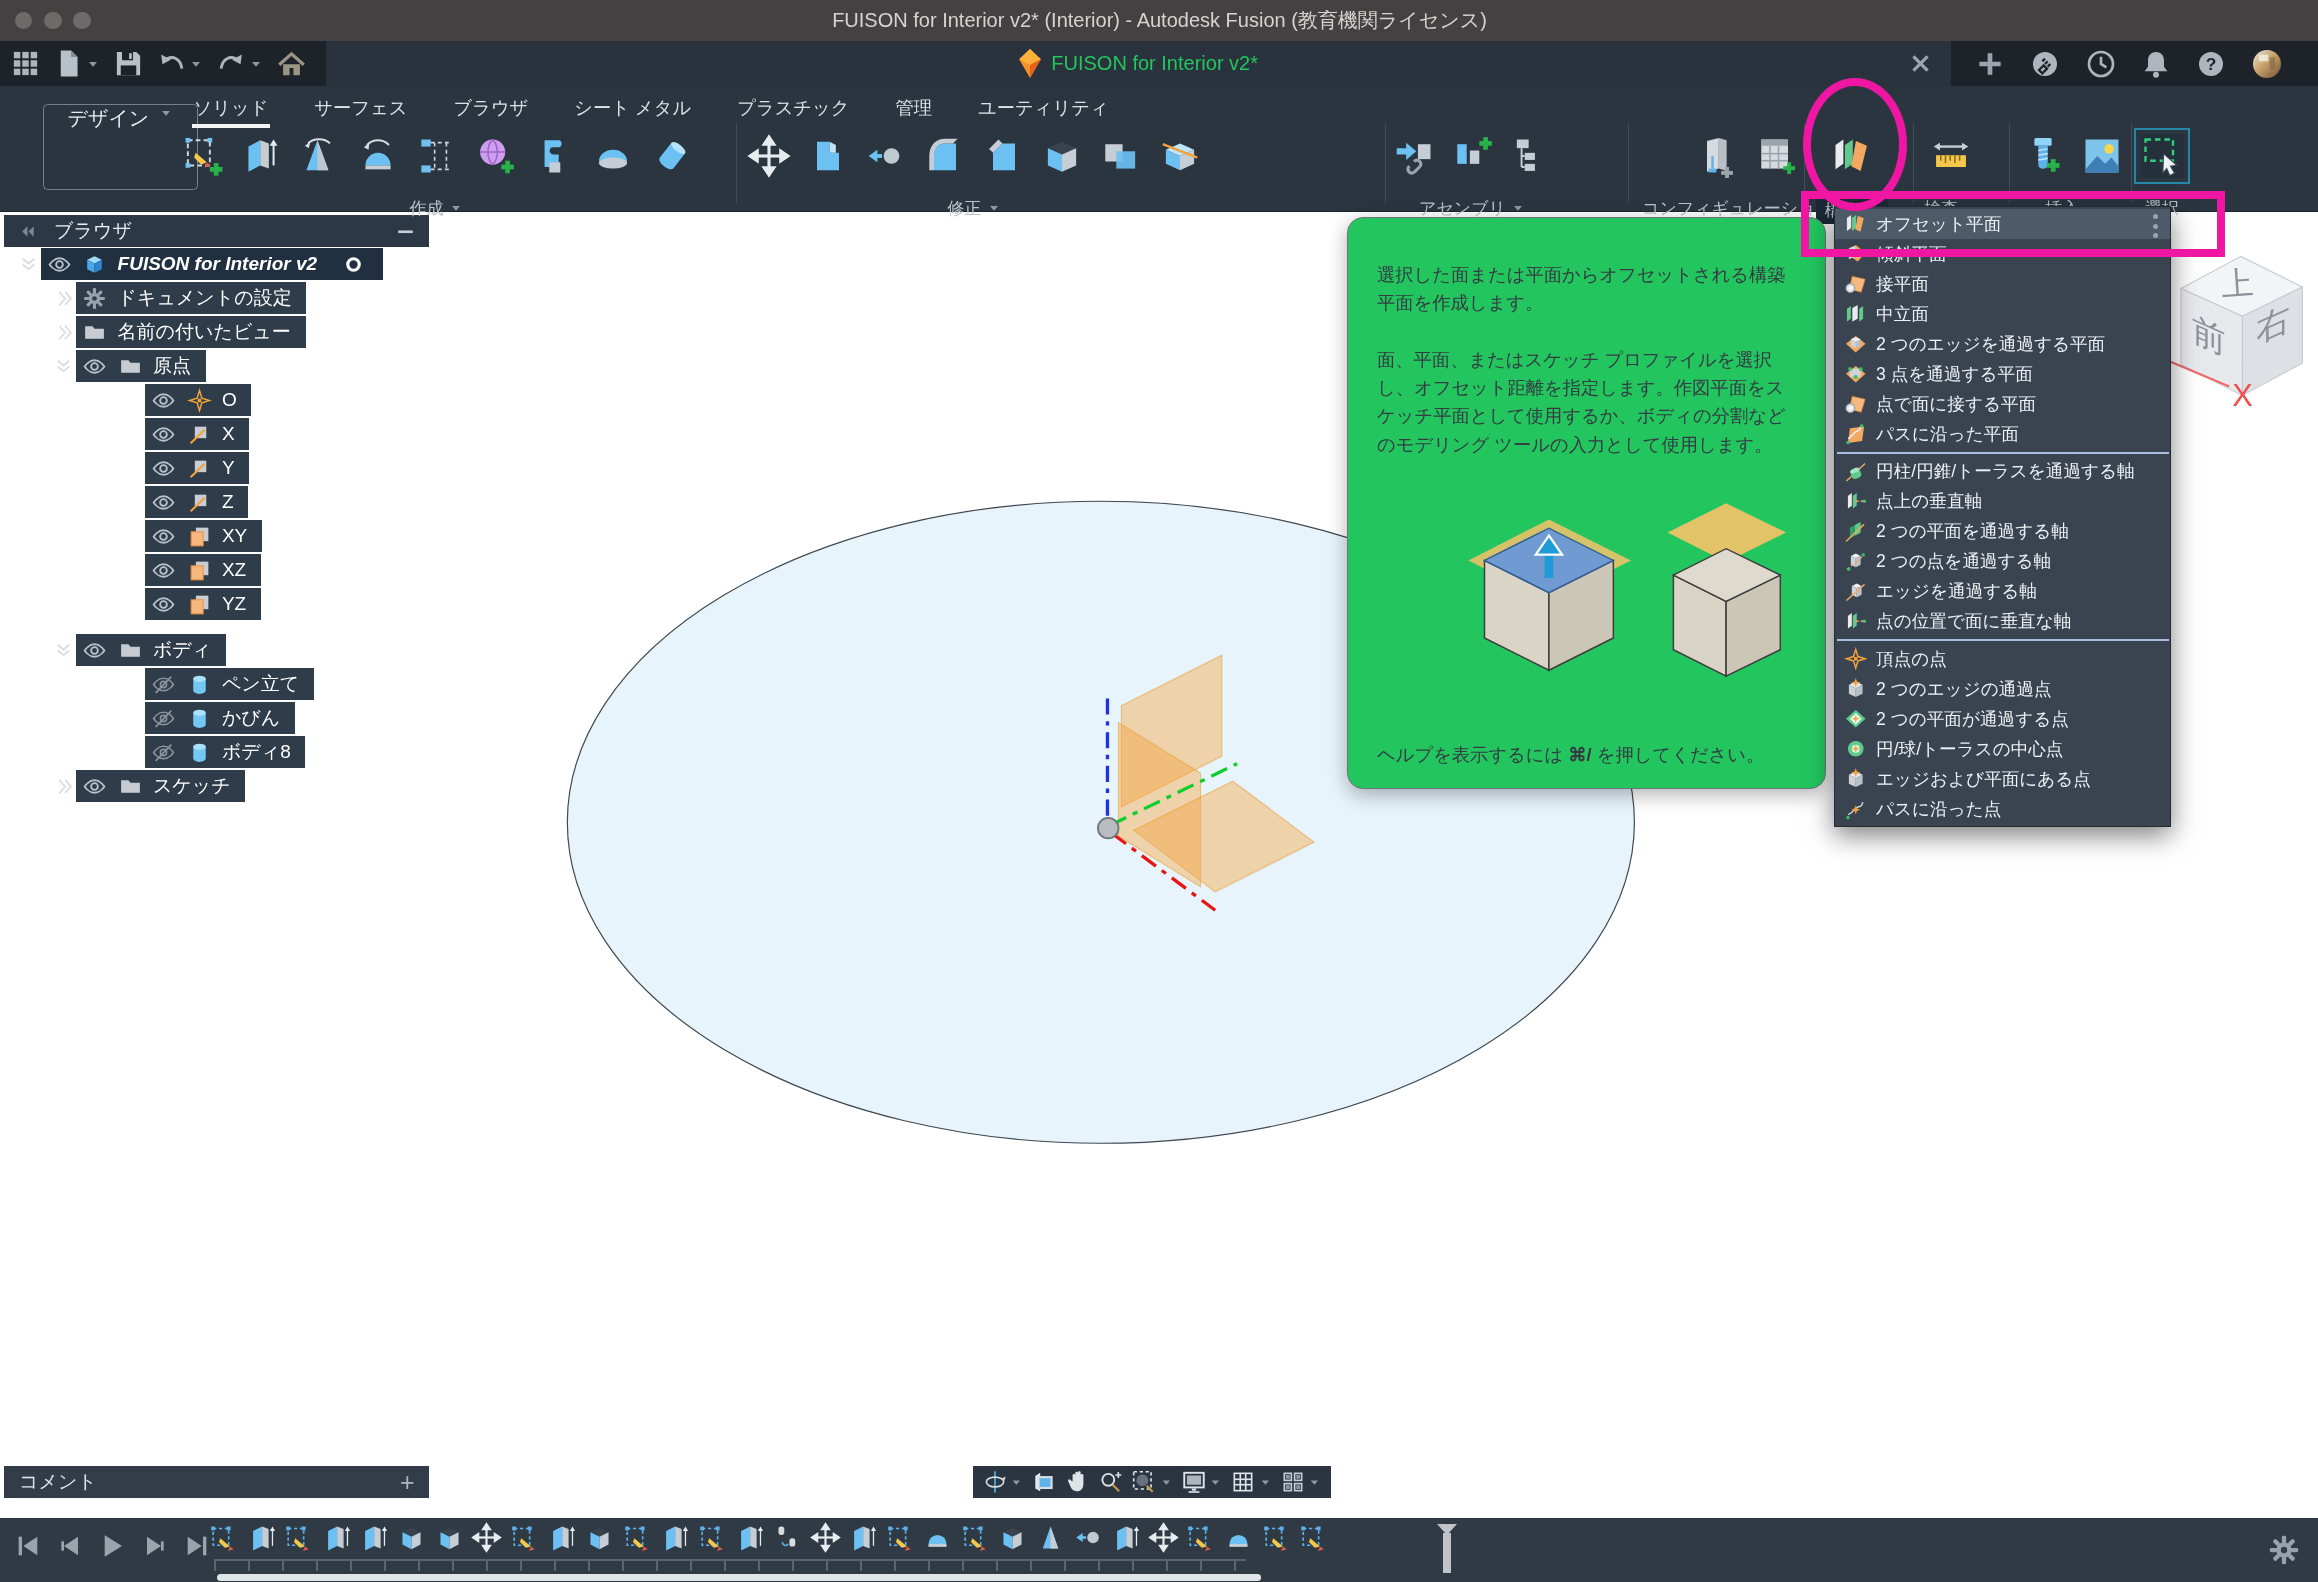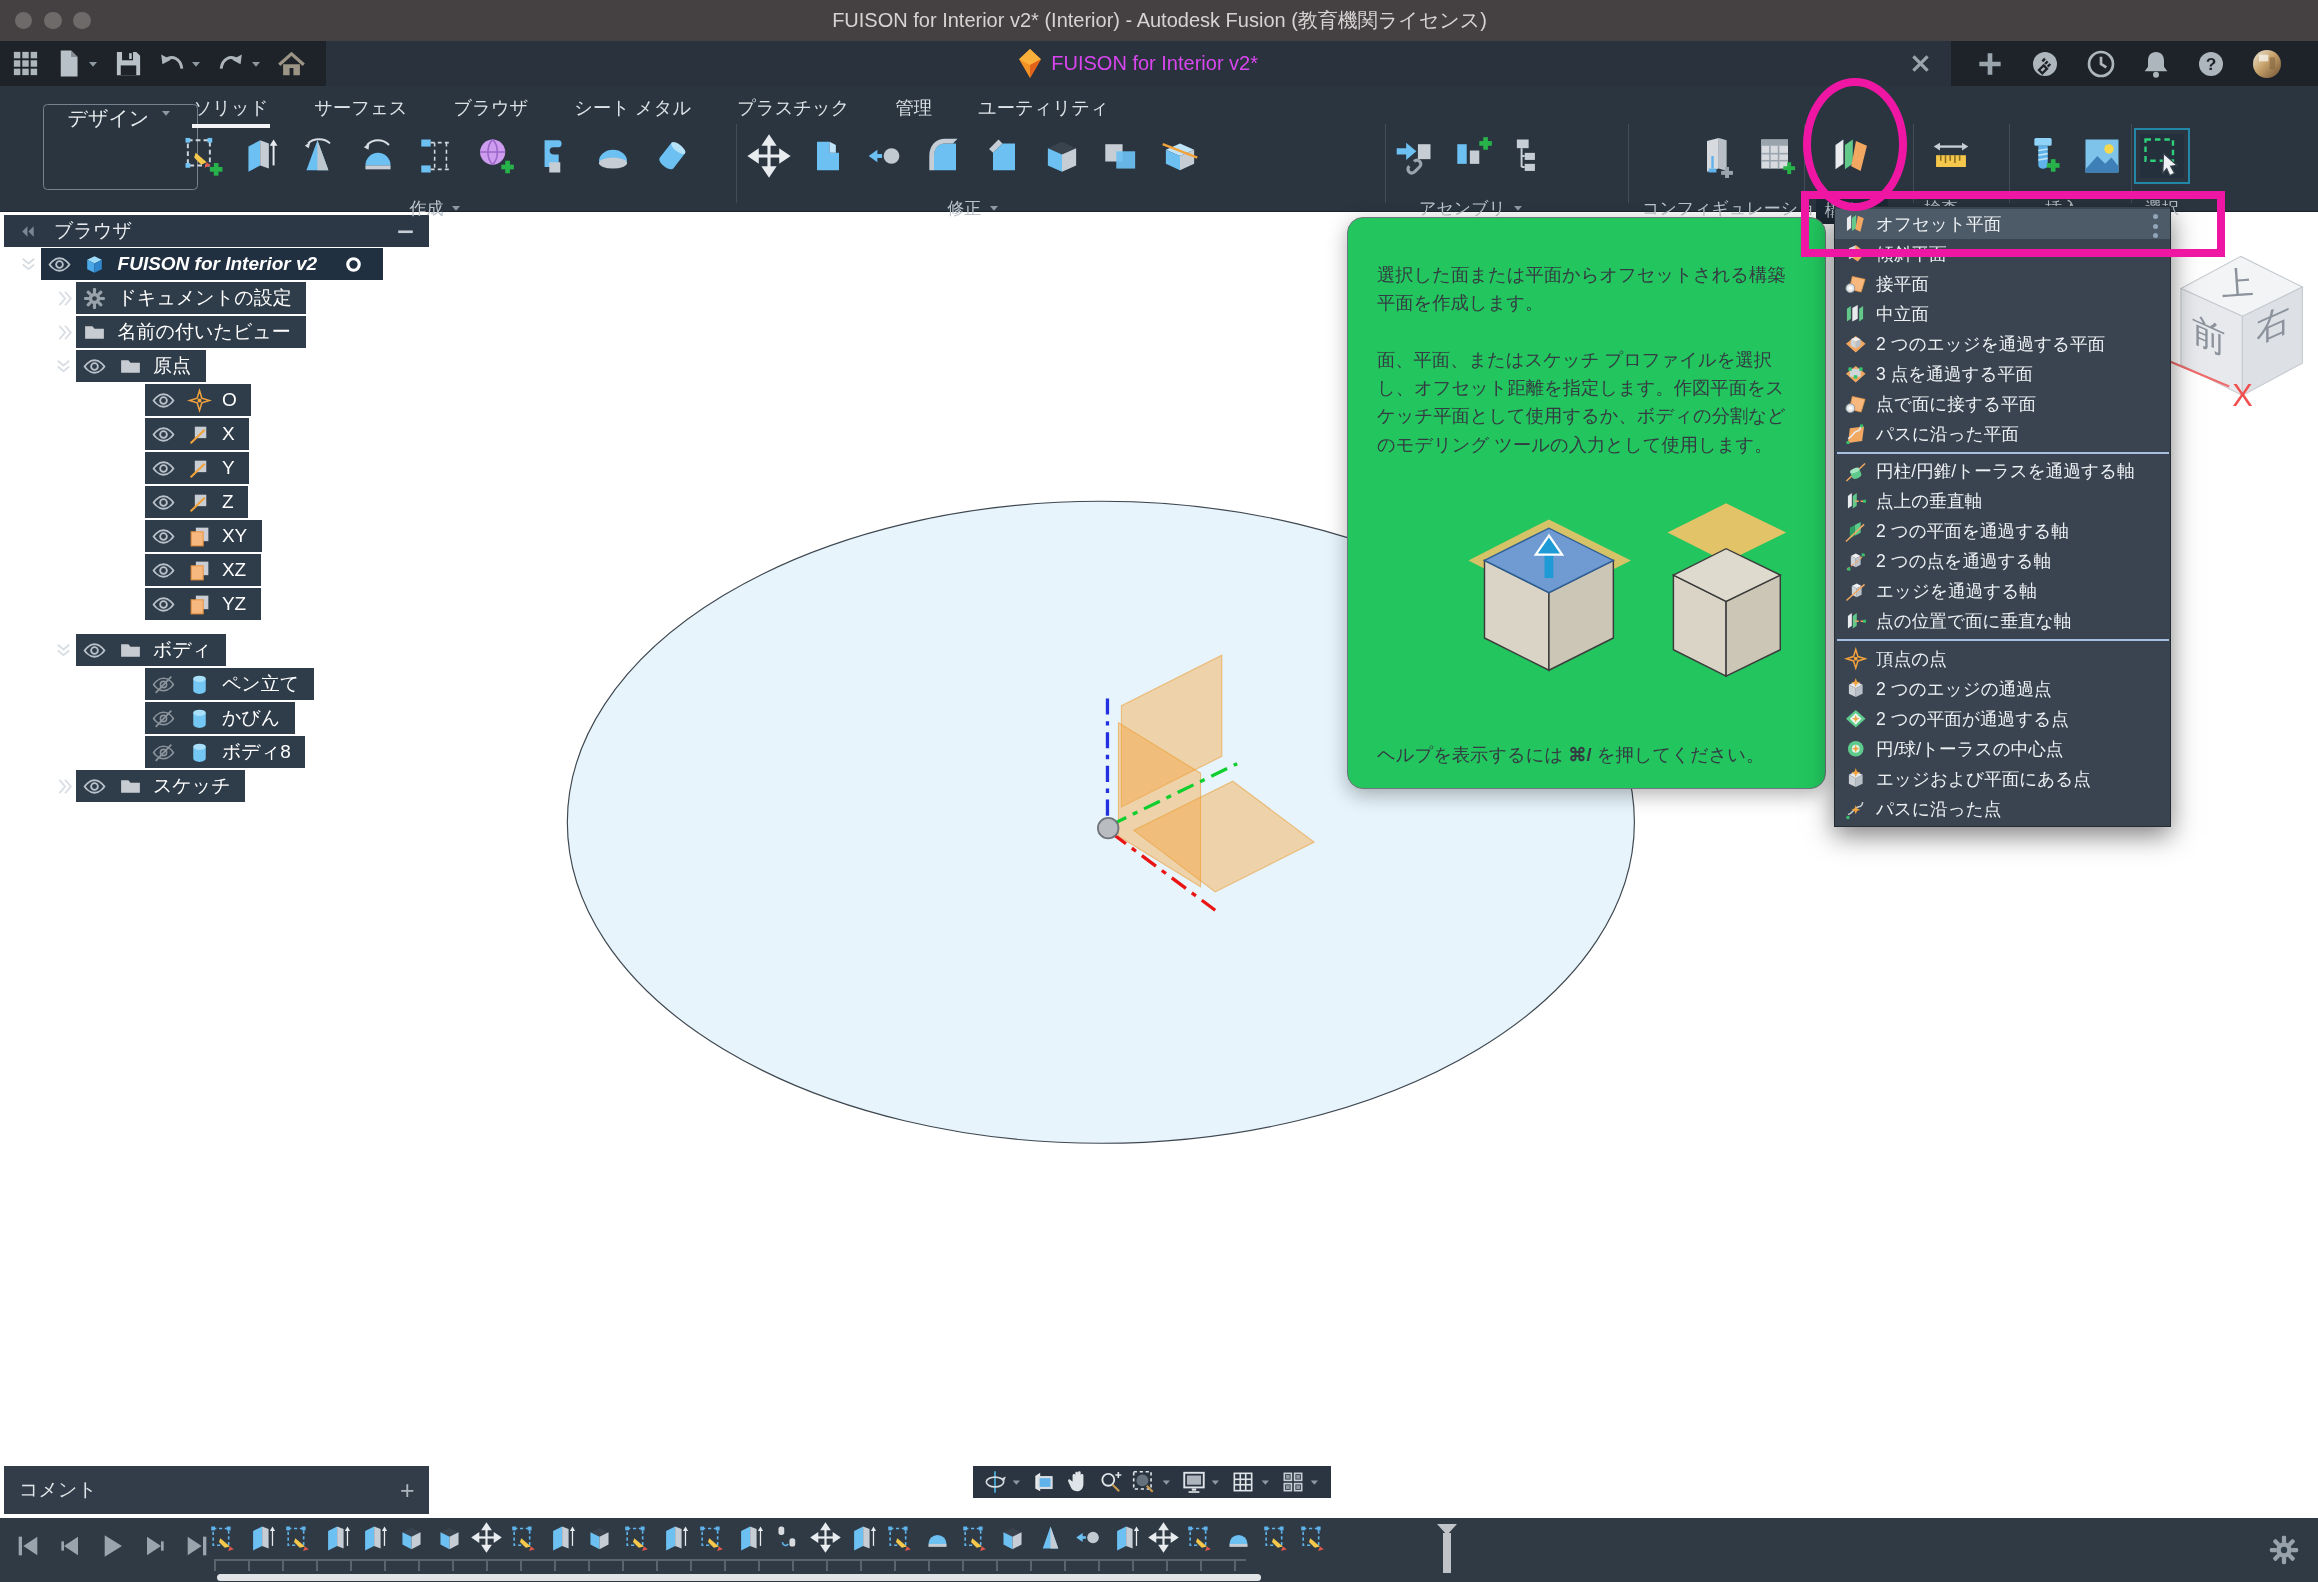--- a/index.html
+++ b/index.html
@@ -11,21 +11,21 @@
   .titlebar { position:absolute; left:0; top:0; width:2319px; height:41px; background:#454142; display:flex; align-items:center; justify-content:center; color:#d6d3d3; font-size:20px; z-index:4; }
   .traffic { position:absolute; left:14.7px; top:11.7px; display:flex; gap:11.7px; }
   .traffic i { width:17.6px; height:17.6px; border-radius:50%; background:#6e6a6a; }
 
   
   .tabbar { position:absolute; left:0; top:41px; width:2319px; height:45px; background:#1d2329; z-index:4; }
   .tb-left { position:absolute; left:7.3px; top:0; height:45px; display:flex; align-items:center; gap:5.9px; }
   .tb-btn { display:flex; align-items:center; gap:1.5px; padding:2.9px; }
   .tb-btn svg { width:31px; height:31px; }
   .caret svg { width:16px; height:16px; }
-  .doc-tab { position:absolute; left:326px; top:0; width:1625px; height:45px; background:#2a333d; display:flex; align-items:center; justify-content:center; gap:10.3px; color:#d946ef; font-size:20px; }
+  .doc-tab { position:absolute; left:326px; top:0; width:1625px; height:45px; background:#2a333d; display:flex; align-items:center; justify-content:center; gap:10.3px; color:#22c55e; font-size:20px; }
   .doc-tab .fusion-logo { width:22px; height:29px; }
   .doc-tab .tab-close { position:absolute; right:14.7px; top:7.3px; width:31px; height:31px; }
   .tb-right { position:absolute; left:1971px; top:0; height:45px; display:flex; align-items:center; gap:17.6px; }
   .tb-right .tb-btn svg { width:32px; height:32px; }
 
   
   .ribbon { position:absolute; left:0; top:86px; width:2319px; height:126px; background:#2a3540; border-bottom:0.7px solid #1b232c; z-index:3; }
   .design-btn { position:absolute; left:10.3px; top:17.6px; width:155px; height:86px; border:0.7px solid #75818e; border-radius:4.4px; display:flex; align-items:flex-start; justify-content:center; gap:8.8px; color:#e9edf0; font-size:20px;margin-left:33px; }
   .ribbon-tabs { position:absolute; left:192px; top:2.9px; display:flex; gap:43px; }
   .ribbon-tab { font-size:18.3px; color:#dde2e6; padding:5.9px 1.5px 4.4px; border-bottom:4.4px solid transparent; }
@@ -54,21 +54,21 @@
   .brow { display:inline-flex; align-items:center; height:31.5px; background:#2f3c49; padding:0 14.7px 0 5.9px; color:#fff; font-size:19px; gap:10.3px; white-space:nowrap; }
   .brow.root { background:#203040; font-weight:bold; }
   .brow .ticon { width:25px; height:25px; }
   .brow .ticon svg { width:100%; height:100%; }
   .chev { width:25px; height:25px; flex:none; }
   .chev svg { width:100%; height:100%; }
   .badge { display:inline-flex; margin-left:11.7px; width:29px; height:29px; background:#203040; align-items:center; justify-content:center; }
   .badge svg { width:25px; height:25px; }
 
   
-  .comments { position:absolute; left:4.4px; top:1466px; width:425px; height:48px; background:#323d49; display:flex; align-items:center; justify-content:space-between; padding:0 14.7px; color:#dfe4e8; font-size:19px; z-index:2; }
+  .comments { position:absolute; left:4.4px; top:1466px; width:425px; height:32px; background:#323d49; display:flex; align-items:center; justify-content:space-between; padding:0 14.7px; color:#dfe4e8; font-size:19px; z-index:2; }
   .comments .add { font-size:25px; color:#aeb6bd; }
 
   
   .navbar { position:absolute; left:973px; top:1466px; height:32px; background:#2b3541; display:flex; align-items:center; padding:0 8.8px; gap:7.3px; z-index:2; }
   .nav-item { display:flex; align-items:center; gap:1.5px; }
   .nav-item svg { width:26px; height:26px; }
   .nav-item .caret svg { width:14.7px; height:14.7px; }
 
   
   .timeline { position:absolute; left:0; top:1518px; width:2319px; height:64px; background:#2f3a45; z-index:2; }

